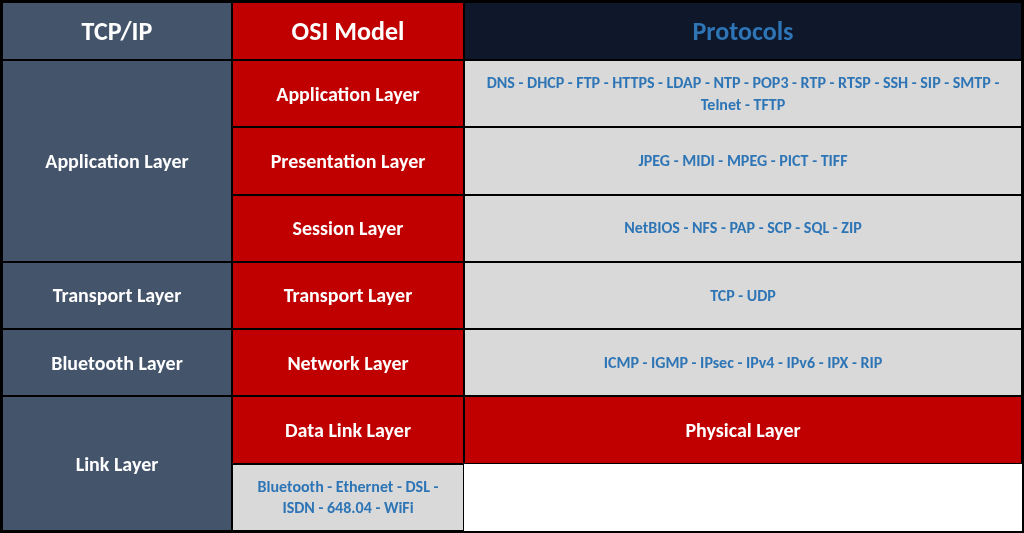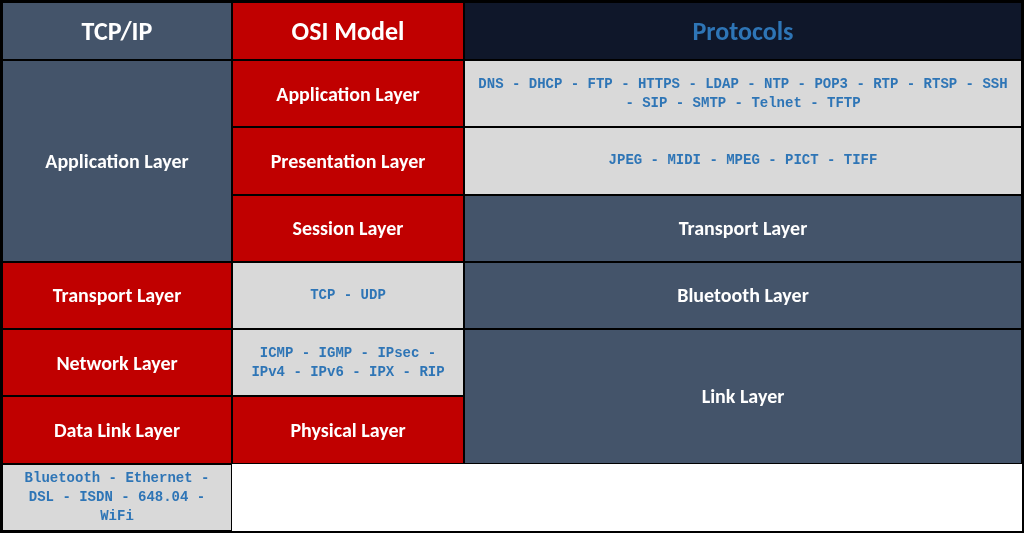--- a/index.html
+++ b/index.html
@@ -50,23 +50,22 @@
       font-size: 20px;
     }
     .osi-cell {
       background: #c00000;
       color: #fff;
       font-size: 20px;
     }
     .protocol-cell {
       background: #d9d9d9;
       color: #2e75b6;
-      font-size: 14px;
+      font-size: 16px;
       line-height: 1.35;
-      font-family: Liberation Mono, monospace;
     }
     .span3 {
       grid-row: span 3;
     }
     .span2 {
       grid-row: span 2;
     }
   </style>
 </head>
 <body>
@@ -78,20 +77,21 @@
   <div class="cell header-protocols">Protocols</div>
 
   <div class="cell tcpip-cell span3">Application Layer</div>
   <div class="cell osi-cell">Application Layer</div>
   <div class="cell protocol-cell">DNS - DHCP - FTP - HTTPS - LDAP - NTP - POP3 - RTP - RTSP - SSH - SIP - SMTP - Telnet - TFTP</div>
 
   <div class="cell osi-cell">Presentation Layer</div>
   <div class="cell protocol-cell">JPEG - MIDI - MPEG - PICT - TIFF</div>
 
   <div class="cell osi-cell">Session Layer</div>
+  <div class="cell protocol-cell">NetBIOS - NFS - PAP - SCP - SQL - ZIP</div>
 
   <div class="cell tcpip-cell">Transport Layer</div>
   <div class="cell osi-cell">Transport Layer</div>
   <div class="cell protocol-cell">TCP - UDP</div>
 
   <div class="cell tcpip-cell">Bluetooth Layer</div>
   <div class="cell osi-cell">Network Layer</div>
   <div class="cell protocol-cell">ICMP - IGMP - IPsec - IPv4 - IPv6 - IPX - RIP</div>
 
   <div class="cell tcpip-cell span2">Link Layer</div>

